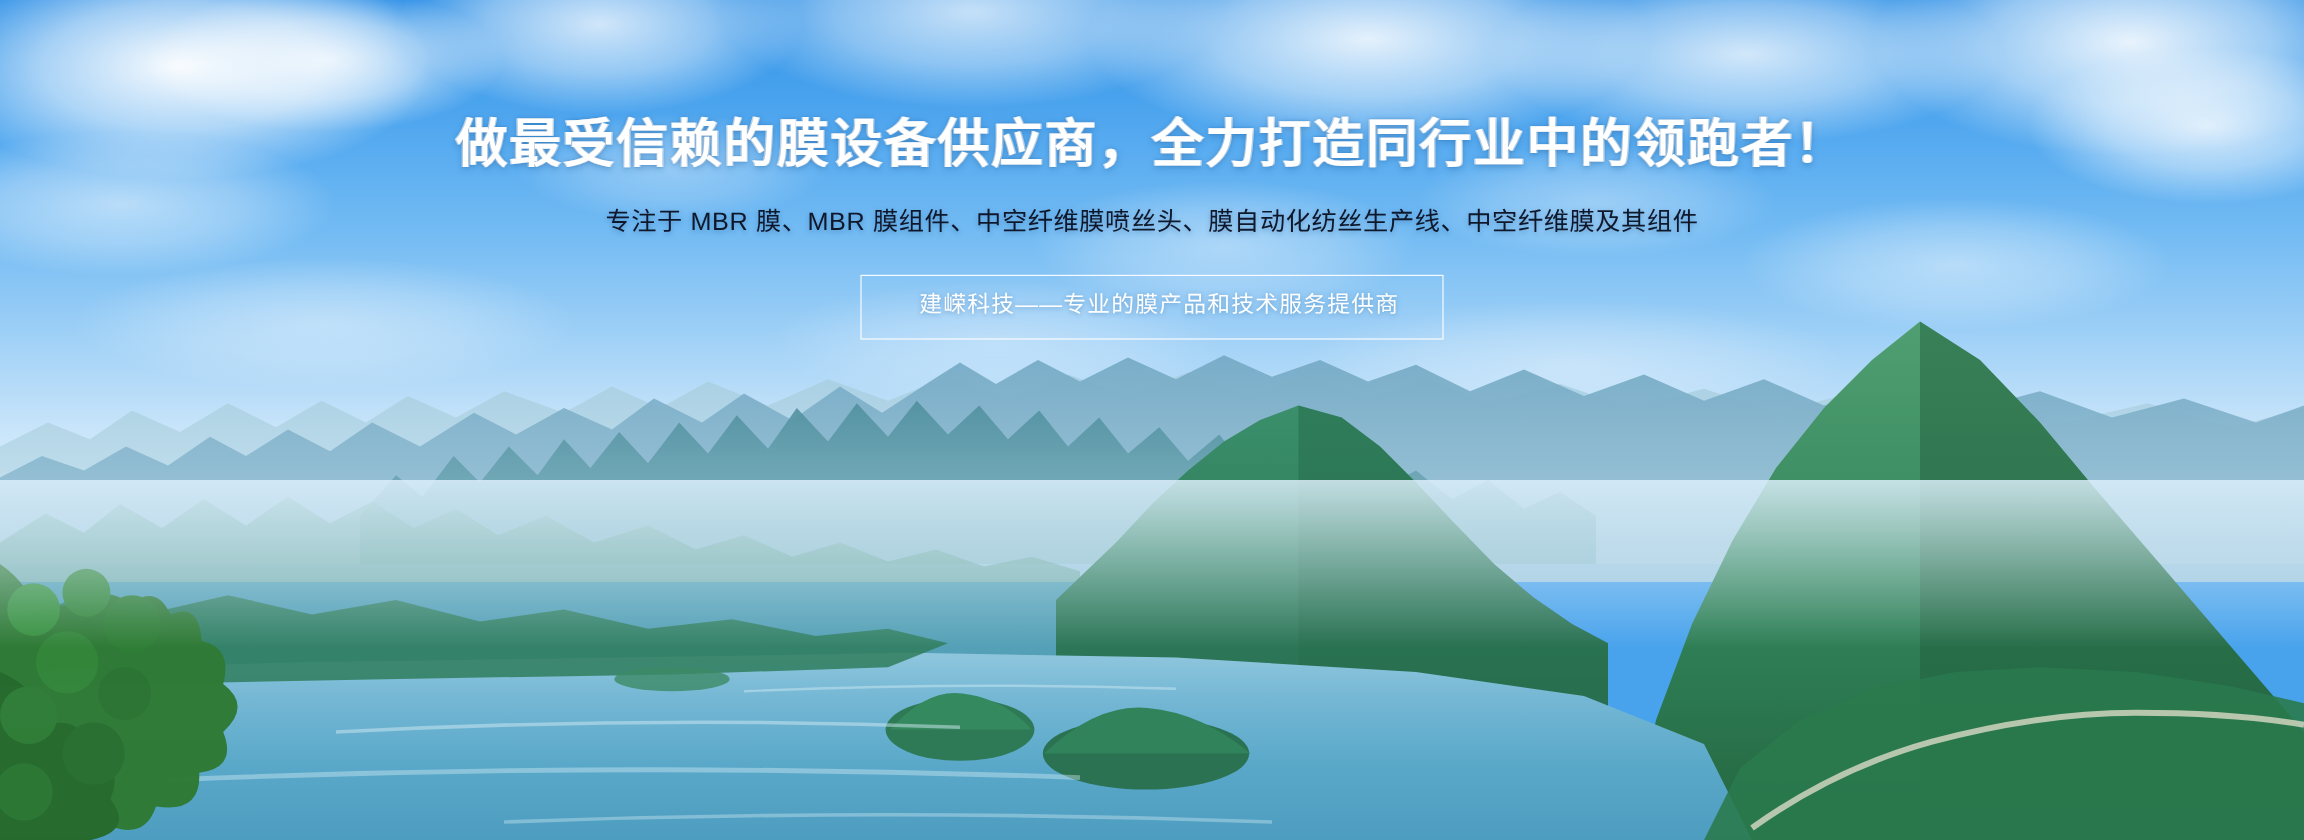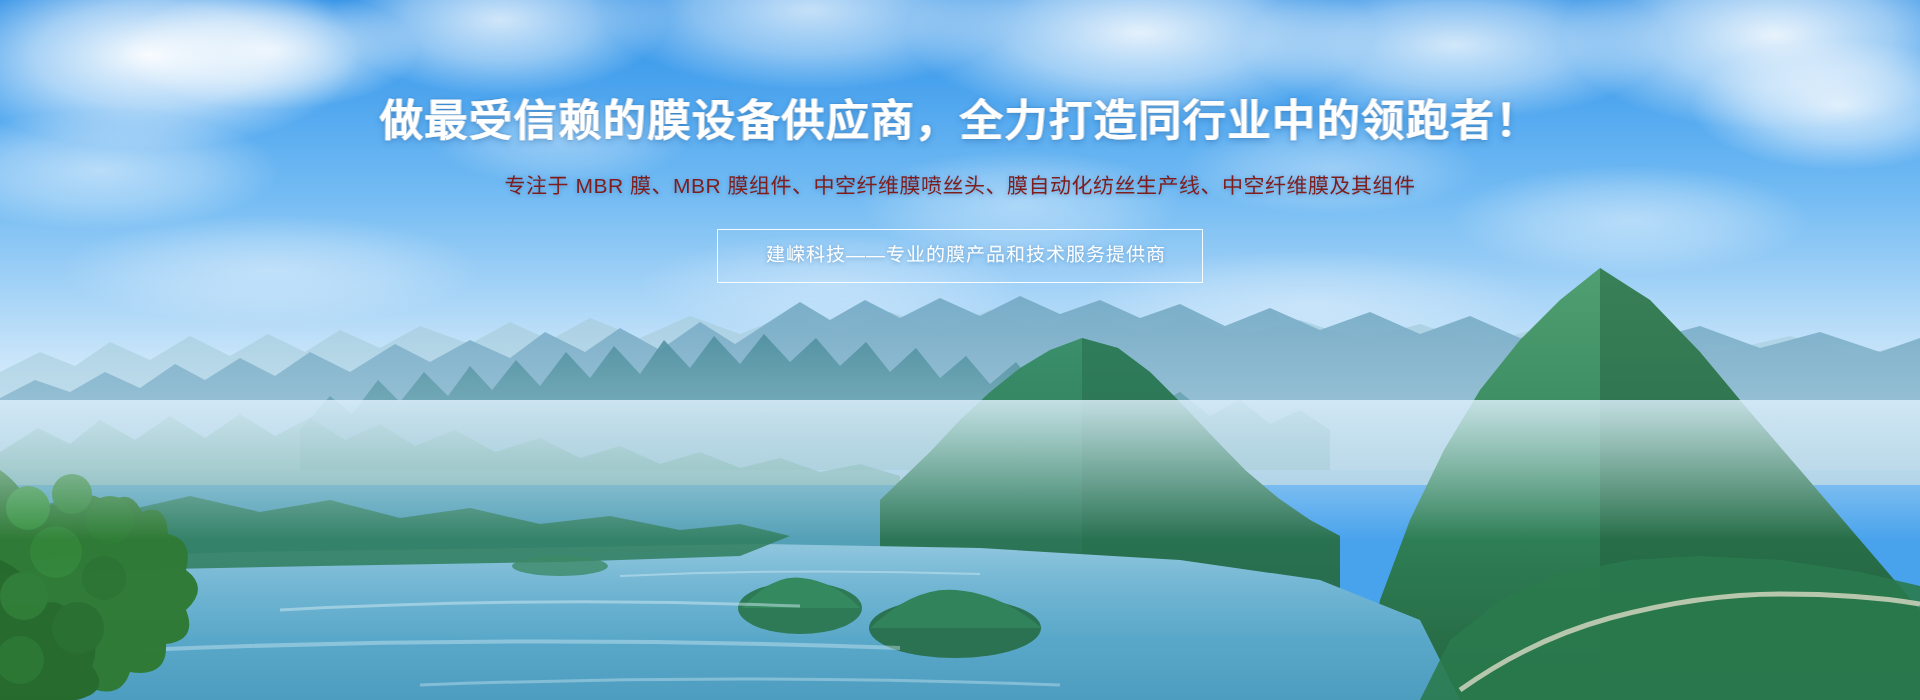--- a/index.html
+++ b/index.html
@@ -79,21 +79,21 @@
        0 2px 6px rgba(30,90,150,0.40),
       -1px 0 0 rgba(255,255,255,0.9),
        1px 0 0 rgba(255,255,255,0.9);
     transform: scaleX(0.97);
   }
 
   .subtitle {
     margin-top: 28px;
     font-size: 21px;
     line-height: 1.3;
-    color: #7f1d1d;
+    color: #0f172a;
     letter-spacing: 0.5px;
     white-space: nowrap;
     text-shadow: 0 1px 4px rgba(40,100,160,0.45);
   }
 
   .tagline-box {
     margin-top: 30px;
     border: 1px solid rgba(255,255,255,0.92);
     padding: 13px 36px 15px 48px;
     color: #ffffff;

